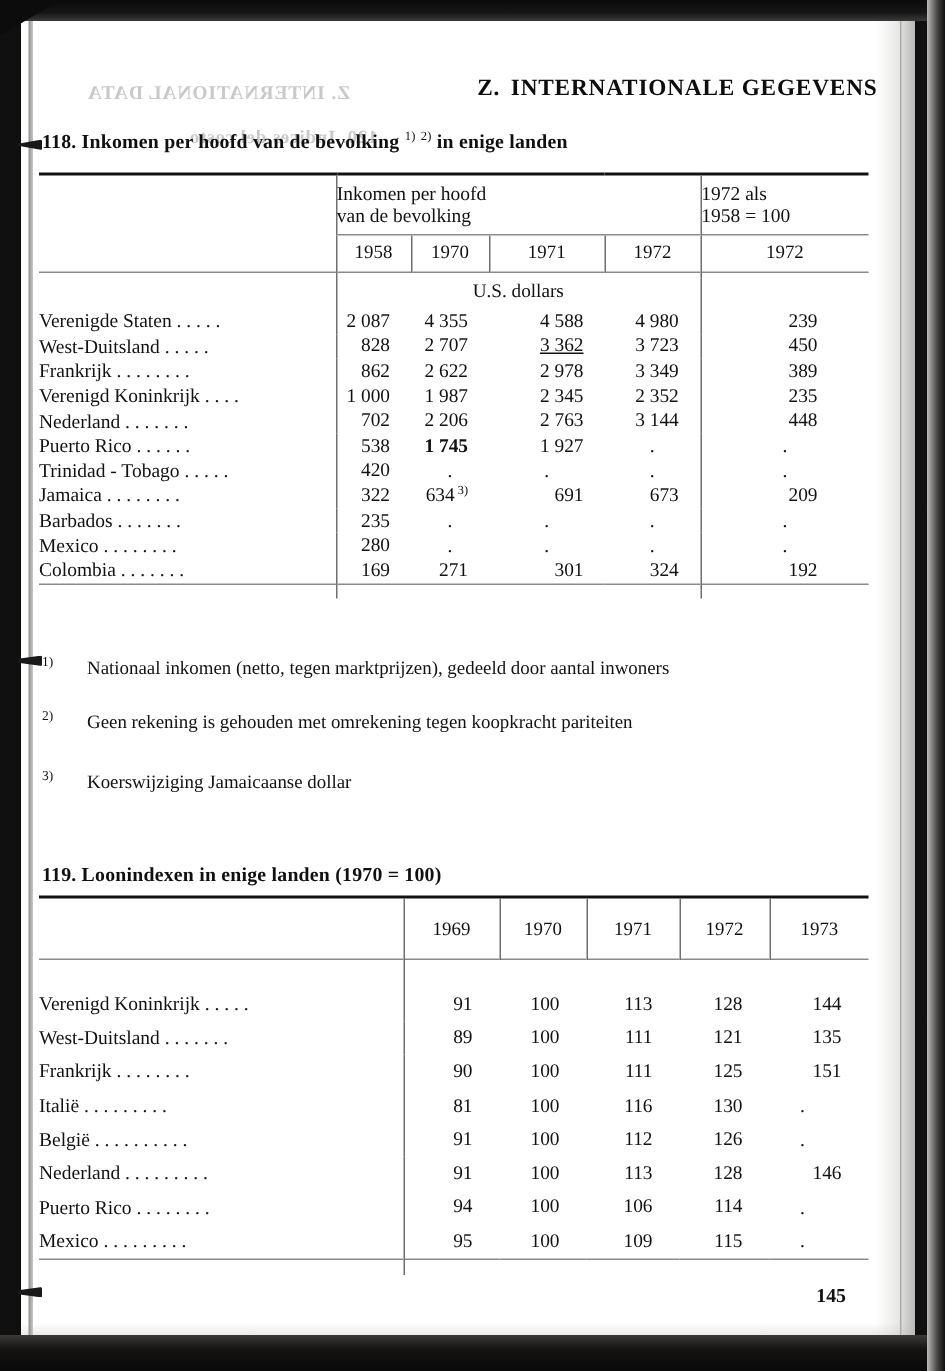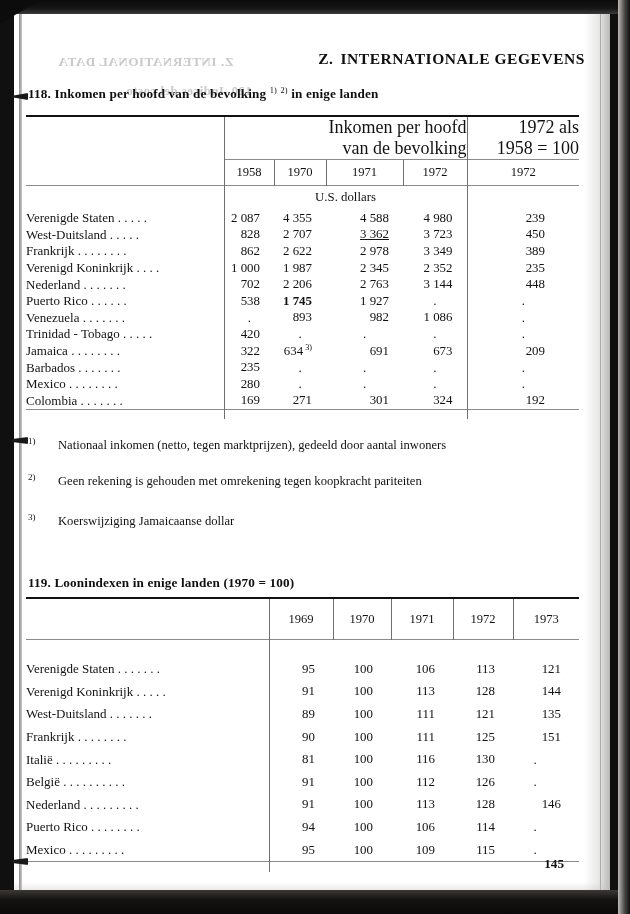--- a/index.html
+++ b/index.html
@@ -157,22 +157,22 @@
   table.stat td, table.stat th {
     padding: 0;
     font-weight: normal;
     vertical-align: middle;
   }
   .rule-thick { border-top: 2.4px solid #121212; }
   .rule-thin  { border-top: 1px solid #8b8b89; }
   .vrule      { border-left: 1px solid #6f6f6d; }
 
   .hcell {
-    text-align: right;
-    font-size: 18px;
+    text-align: left;
+    font-size: 13px;
     line-height: 1.18;
     padding: 4px 0 5px;
   }
   .yearcell {
     text-align: center;
     font-size: 12.6px;
     padding: 4px 0 4px;
   }
   .unitrow td {
     text-align: center;
@@ -337,28 +337,20 @@
           </tr>
           <tr>
             <td class="rowname"><span>Puerto Rico</span><span class="leaders">  .  .  .  .  .  .</span></td>
             <td class="vrule num" style="height: 16.6px; padding-right: 14px;">538</td>
             <td class="num" style="height: 16.6px; padding-right: 14px; font-weight: bold;">1 745</td>
             <td class="num" style="height: 16.6px; padding-right: 14px;">1 927</td>
             <td class="dot" style="height: 16.6px; padding-right: 0px;">.</td>
             <td class="vrule dot" style="height: 16.6px; padding-right: 0px;">.</td>
           </tr>
           <tr>
-            <td class="rowname"><span>Venezuela</span><span class="leaders">  .  .  .  .  .  .  .</span></td>
-            <td class="vrule dot" style="height: 16.6px; padding-right: 0px;">.</td>
-            <td class="num" style="height: 16.6px; padding-right: 14px;">893</td>
-            <td class="num" style="height: 16.6px; padding-right: 14px;">982</td>
-            <td class="num" style="height: 16.6px; padding-right: 14px;">1 086</td>
-            <td class="vrule dot" style="height: 16.6px; padding-right: 0px;">.</td>
-          </tr>
-          <tr>
             <td class="rowname"><span>Trinidad - Tobago</span><span class="leaders">  .  .  .  .  .</span></td>
             <td class="vrule num" style="height: 16.6px; padding-right: 14px;">420</td>
             <td class="dot" style="height: 16.6px; padding-right: 0px;">.</td>
             <td class="dot" style="height: 16.6px; padding-right: 0px;">.</td>
             <td class="dot" style="height: 16.6px; padding-right: 0px;">.</td>
             <td class="vrule dot" style="height: 16.6px; padding-right: 0px;">.</td>
           </tr>
           <tr>
             <td class="rowname"><span>Jamaica</span><span class="leaders">  .  .  .  .  .  .  .  .</span></td>
             <td class="vrule num" style="height: 16.6px; padding-right: 14px;">322</td>
@@ -437,28 +429,20 @@
           <td class="rule-thin" style="height:18px;"></td>
           <td class="rule-thin vrule"></td>
           <td class="rule-thin"></td>
           <td class="rule-thin"></td>
           <td class="rule-thin"></td>
           <td class="rule-thin"></td>
         </tr>
       </thead>
       <tbody>
           <tr>
-            <td class="rowname"><span>Verenigde  Staten</span><span class="leaders">  .  .  .  .  .  .  .</span></td>
-            <td class="vrule num" style="height: 22.6px; padding-right: 18px;">95</td>
-            <td class="num" style="height: 22.6px; padding-right: 18px;">100</td>
-            <td class="num" style="height: 22.6px; padding-right: 18px;">106</td>
-            <td class="num" style="height: 22.6px; padding-right: 18px;">113</td>
-            <td class="num" style="height: 22.6px; padding-right: 18px;">121</td>
-          </tr>
-          <tr>
             <td class="rowname"><span>Verenigd Koninkrijk</span><span class="leaders">  .  .  .  .  .</span></td>
             <td class="vrule num" style="height: 22.6px; padding-right: 18px;">91</td>
             <td class="num" style="height: 22.6px; padding-right: 18px;">100</td>
             <td class="num" style="height: 22.6px; padding-right: 18px;">113</td>
             <td class="num" style="height: 22.6px; padding-right: 18px;">128</td>
             <td class="num" style="height: 22.6px; padding-right: 18px;">144</td>
           </tr>
           <tr>
             <td class="rowname"><span>West-Duitsland</span><span class="leaders">  .  .  .  .  .  .  .</span></td>
             <td class="vrule num" style="height: 22.6px; padding-right: 18px;">89</td>

